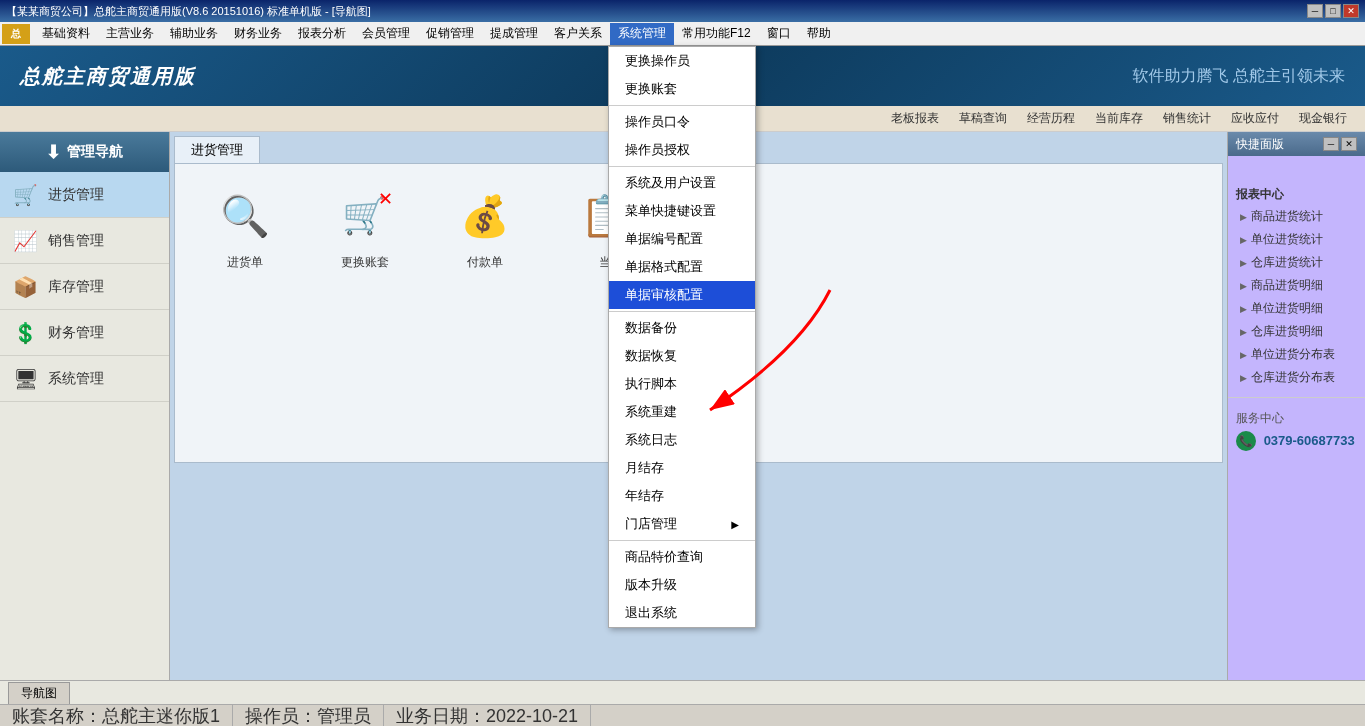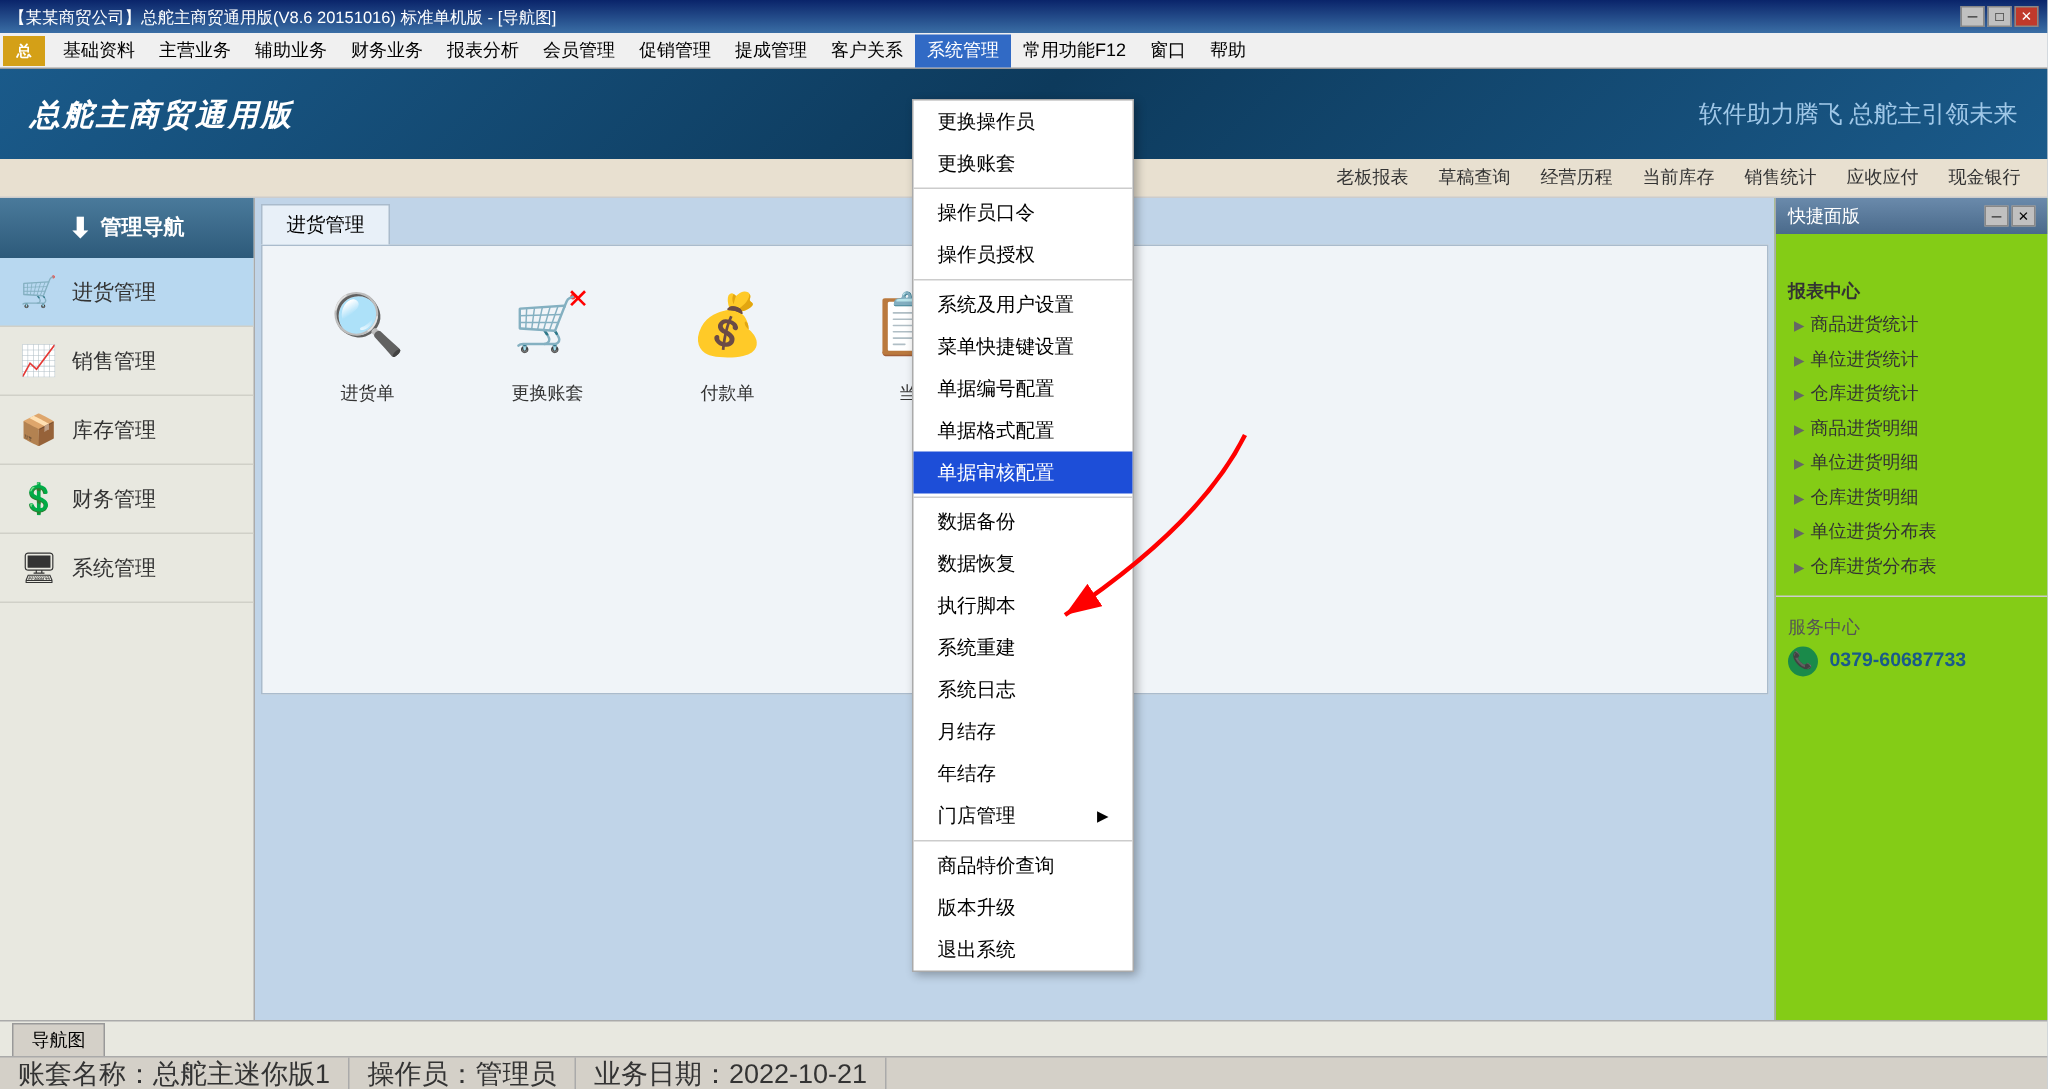--- a/index.html
+++ b/index.html
@@ -158,22 +158,22 @@
     }
     .icon-item .icon-img {
       width: 64px; height: 64px;
       display: flex; align-items: center; justify-content: center;
       font-size: 40px;
     }
     .icon-item .icon-label { font-size: 12px; color: #333; text-align: center; }
 
     
     #quick-panel {
-      width: 182px;
-      background: #84cc16;
+      width: 138px;
+      background: #c4b5fd;
       border-left: 1px solid #aaa;
       flex-shrink: 0;
     }
     .quick-panel-header {
       height: 24px;
       background: linear-gradient(to bottom, #6a8aab, #4a6a8b);
       display: flex; align-items: center; justify-content: space-between;
       padding: 0 8px;
       color: white; font-size: 12px;
     }
@@ -194,21 +194,20 @@
     #dropdown-menu {
       position: absolute;
       top: 46px;
       left: 608px;
       width: 148px;
       background: white;
       border: 1px solid #aaa;
       box-shadow: 2px 2px 6px rgba(0,0,0,0.3);
       z-index: 100;
       font-size: 13px;
-      margin-top: 20px;
     }
     .dd-item {
       padding: 5px 16px;
       cursor: pointer;
       display: flex; align-items: center; justify-content: space-between;
       white-space: nowrap;
     }
     .dd-item.highlighted { background: #1d4ed8; color: white; }
     .dd-separator { border-top: 1px solid #ccc; margin: 2px 0; }
     .dd-arrow { font-size: 10px; }

